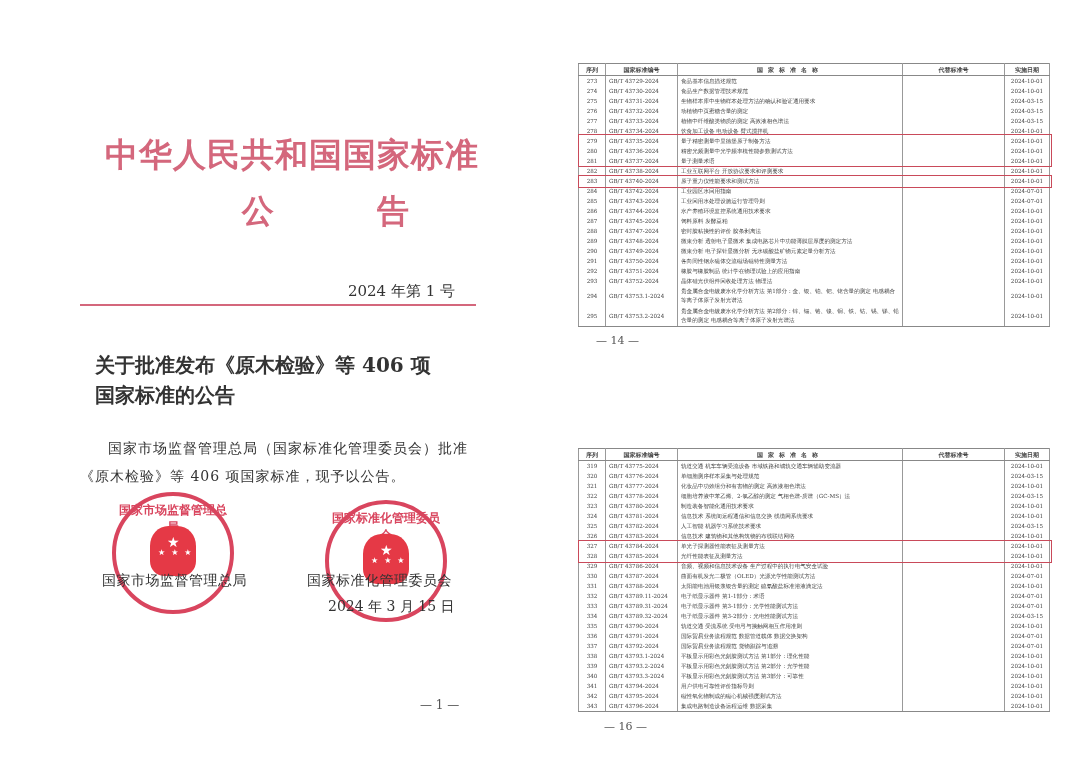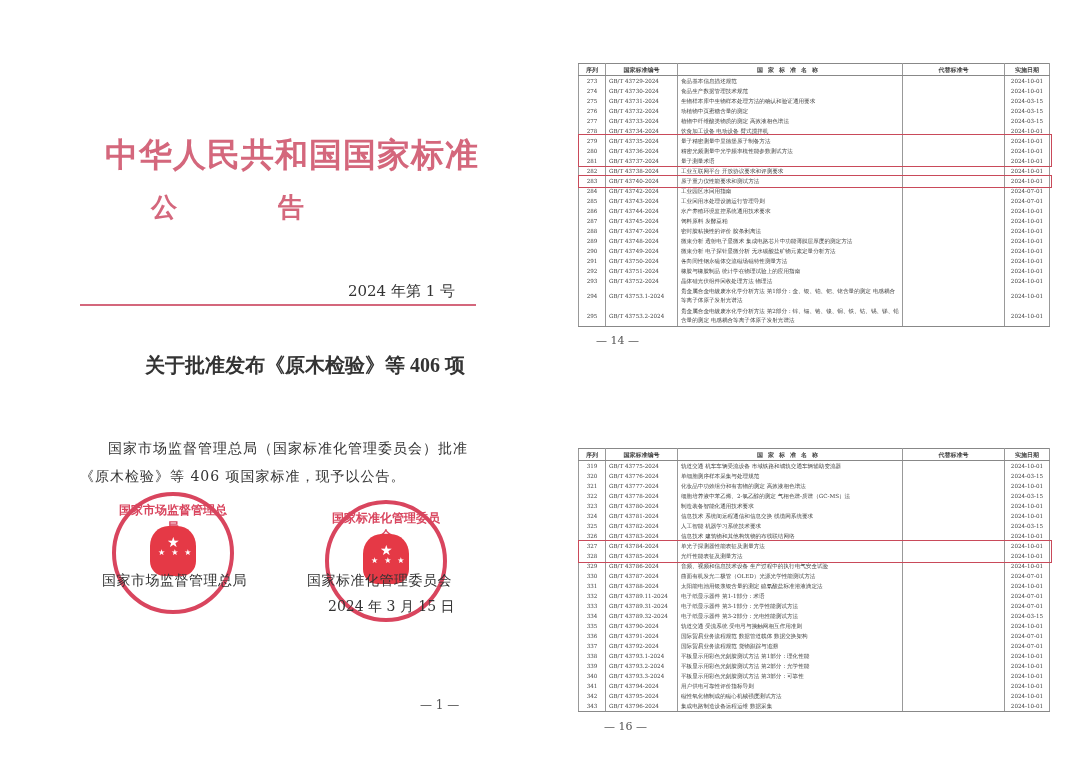--- a/index.html
+++ b/index.html
@@ -3,26 +3,26 @@
 <meta charset="utf-8">
 <style>
   html, body { margin:0; padding:0; }
   body { width:1080px; height:764px; background:#ffffff; position:relative; overflow:hidden;
          font-family: "DejaVu Serif", "Liberation Serif", serif; color:#333; }
 
   
   .left-page { position:absolute; left:0; top:0; width:540px; height:764px; }
   .gb-title { position:absolute; left:105px; top:133px; width:350px; 
               font-size:33px; color:#d4677c; letter-spacing:1px; font-weight:bold; white-space:nowrap; }
-  .gb-sub { position:absolute; left:105px; top:190px; width:350px; text-align:left;
-            font-size:26px; color:#d4677c; letter-spacing:46px; font-weight:bold; padding-left:46px; box-sizing:border-box; }
+  .gb-sub { position:absolute; left:105px; top:190px; width:350px; text-align:right;
+            font-size:32px; color:#d4677c; letter-spacing:46px; font-weight:bold; padding-left:46px; box-sizing:border-box; }
   .issue-no { position:absolute; left:105px; top:282px; width:350px; text-align:right; font-size:15px; color:#333; }
   .red-rule { position:absolute; left:80px; top:304px; width:396px; height:2px; background:#d4677c; }
-  .notice-title { position:absolute; left:95px; top:350px; width:370px; text-align:right;
-                  font-size:20px; font-weight:bold; line-height:30px; color:#333;font-family:Liberation Serif, serif; }
+  .notice-title { position:absolute; left:95px; top:350px; width:370px; text-align:left;
+                  font-size:20px; font-weight:bold; line-height:30px; color:#333; }
   .body-text { position:absolute; left:80px; top:434px; width:396px; font-size:14px; line-height:28px;
                text-indent:28px; color:#333; letter-spacing:1px; }
   .seal { position:absolute; width:122px; height:122px; border:4px solid #d9455e; border-radius:50%;
           box-sizing:border-box; }
   .seal .emblem { position:absolute; left:34px; top:30px; width:46px; height:50px; background:#e53946;
                   border-radius:40% 40% 30% 30%; }
   .seal .star { position:absolute; left:51px; top:38px; color:#fff; font-size:14px; font-family:"DejaVu Sans", sans-serif; }
   .seal .stars-sm { position:absolute; left:42px; top:52px; color:#fff; font-size:8px; letter-spacing:6px; font-family:"DejaVu Sans", sans-serif; }
   .seal .ring-text { position:absolute; left:0; top:6px; width:100%; text-align:center; font-size:12px; color:#d9455e; font-weight:bold; }
   .seal1 { left:112px; top:492px; }
@@ -58,20 +58,21 @@
 </head>
 <body>
 
 <div class="left-page">
   <div class="gb-title">中华人民共和国国家标准</div>
   <div class="gb-sub">公 告</div>
   <div class="issue-no">2024 年第 1 号</div>
   <div class="red-rule"></div>
   <div class="notice-title">
     <div>关于批准发布《原木检验》等 406 项</div>
+    <div>国家标准的公告</div>
   </div>
   <div class="body-text">国家市场监督管理总局（国家标准化管理委员会）批准《原木检验》等 406 项国家标准，现予以公告。</div>
 
   <div class="seal seal1">
     <div class="ring-text">国家市场监督管理总局</div>
     <div class="emblem"></div>
     <div class="star">★</div>
     <div class="stars-sm">★★★★</div>
   </div>
   <div class="seal seal2">

